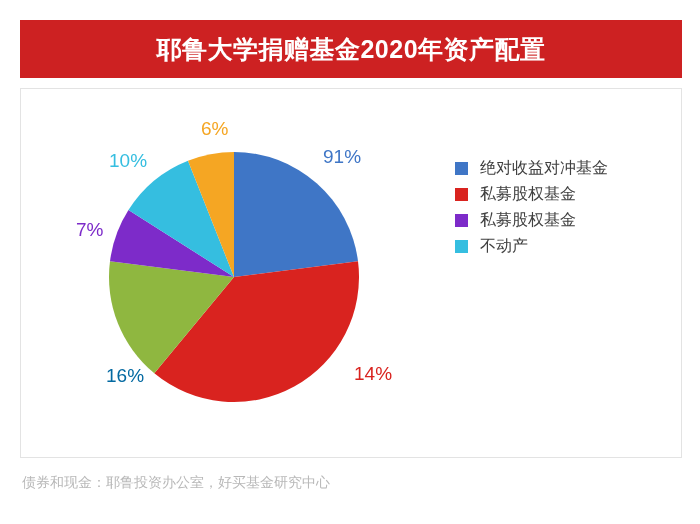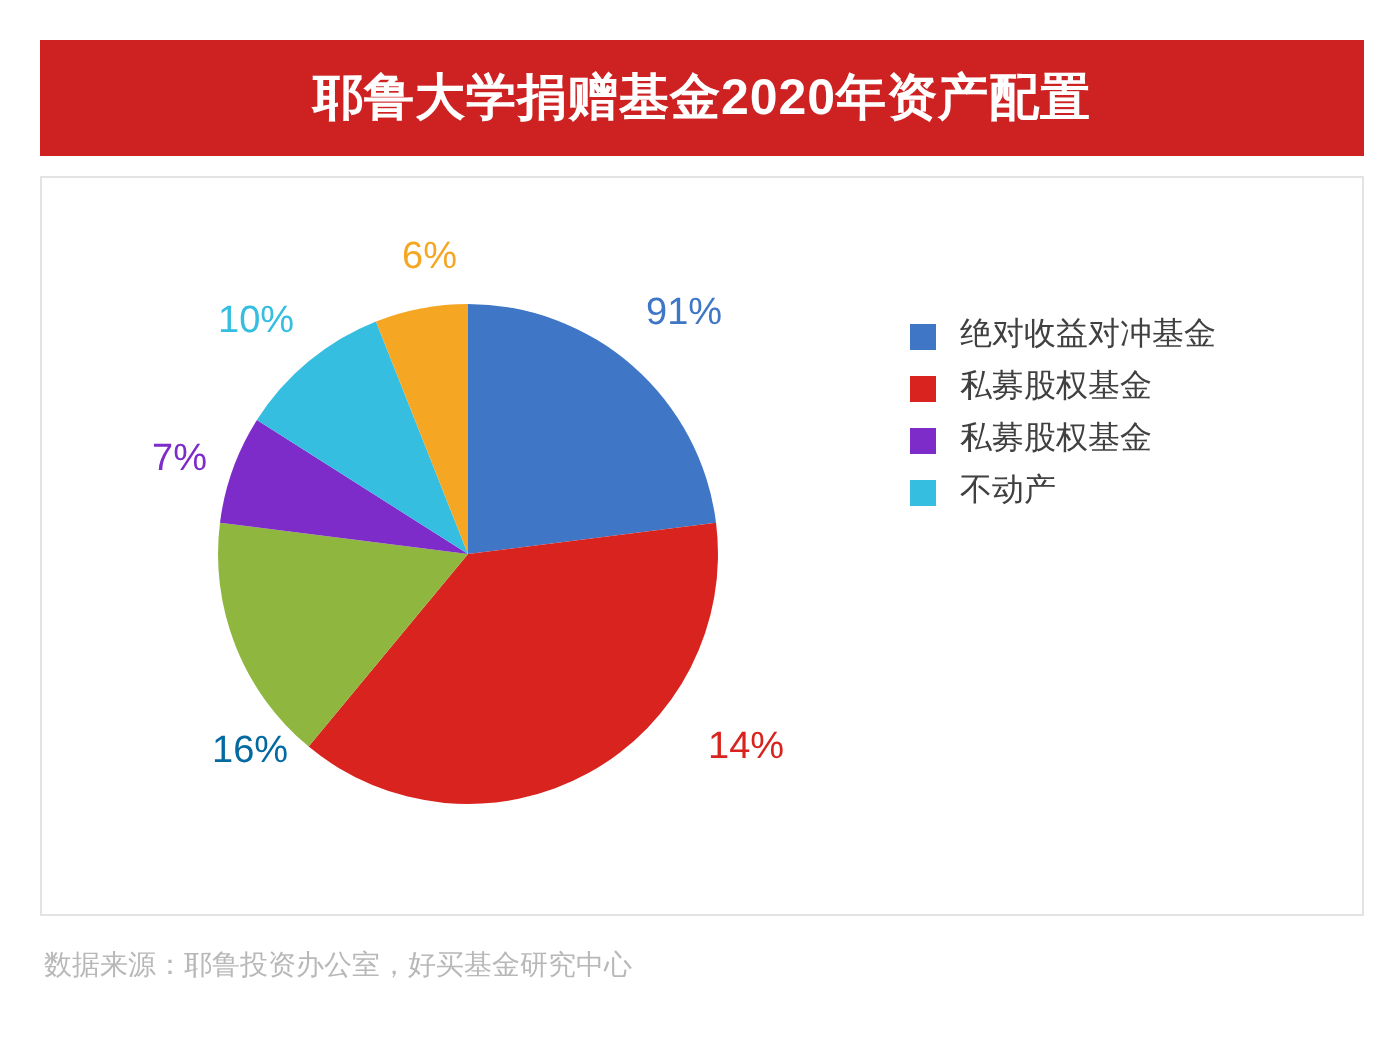--- a/index.html
+++ b/index.html
@@ -173,15 +173,15 @@
           </div>
           <div class="legend-item">
             <span class="legend-swatch" style="background: rgb(53, 190, 224);"></span>
             <span class="legend-label">不动产</span>
           </div>
         </div>
 
     </div>
   </div>
 
-  <div class="footer">数据来源：耶鲁投资办公室，好买基金研究中心</div>
+  <div class="footer">债券和现金：耶鲁投资办公室，好买基金研究中心</div>
 
 </div>
 
 </body></html>

